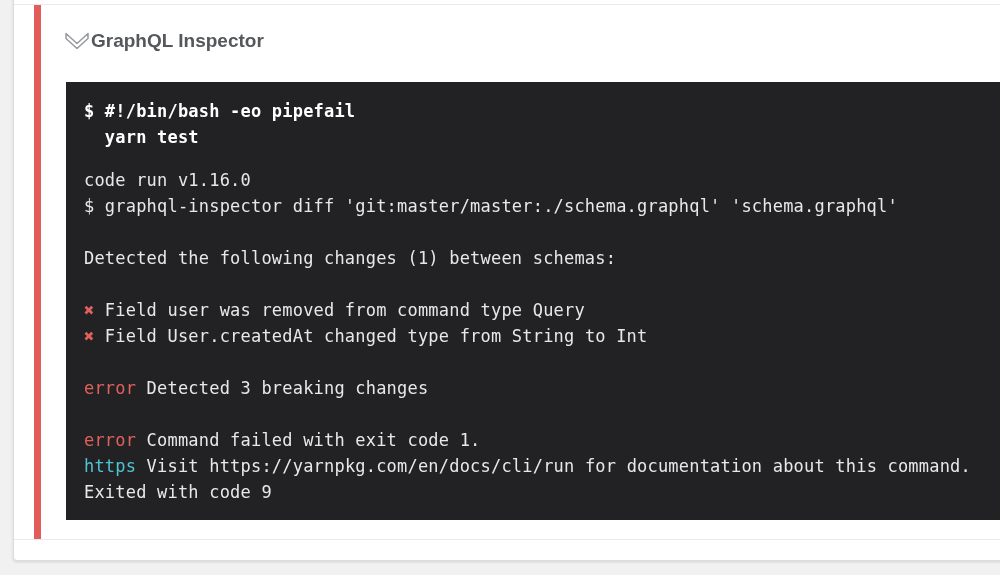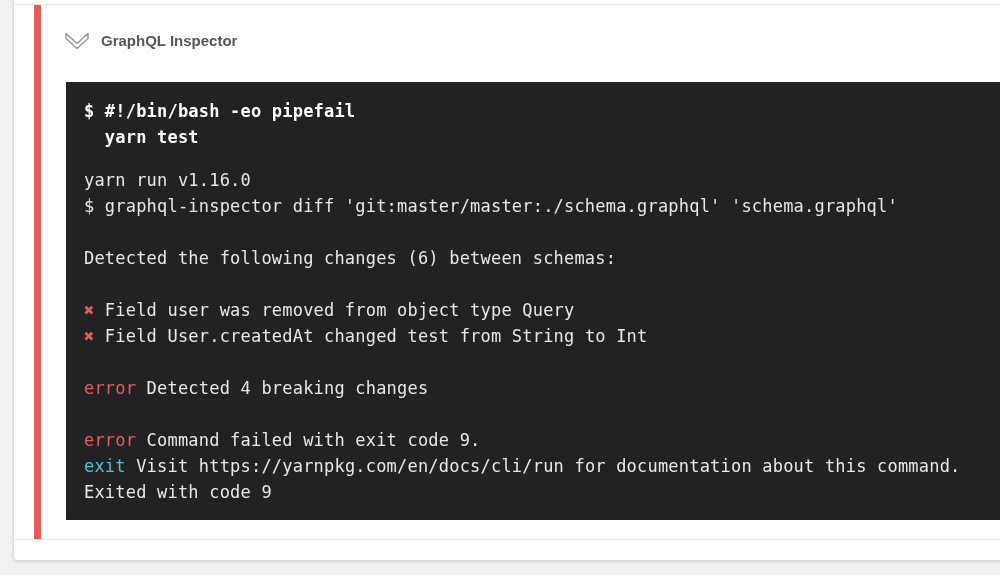--- a/index.html
+++ b/index.html
@@ -46,22 +46,21 @@
   }
   .step-header {
     height: 77px;
     display: flex;
     align-items: flex-start;
     padding: 23px 0 0 22px;
     cursor: pointer;
   }
   .step-header svg { flex: 0 0 auto; display: block; }
   .step-title {
-    margin-left: 10px;
-    font-size: 15px;
+    font-size: 19px;
     font-weight: bold;
     color: var(--title-color);
     line-height: 26px;
   }
   .console {
     margin-left: 25px;
     height: 438px;
     background: var(--term-bg);
     padding: 16px 20px 15px 18px;
     font-family: "DejaVu Sans Mono", monospace;
@@ -93,31 +92,31 @@
         </svg>
         <span class="step-title">GraphQL Inspector</span>
       </div>
 
       <div class="console">
         <div class="cmd-block">
             <div class="console-line seg-command">$ #!/bin/bash -eo pipefail</div>
             <div class="console-line seg-command">  yarn test</div>
           </div>
         <div class="out-block">
-            <div class="console-line"><span class="seg-plain">yarn run v1.16.0</span></div>
+            <div class="console-line"><span class="seg-plain">code run v1.16.0</span></div>
             <div class="console-line"><span class="seg-plain">$ graphql-inspector diff 'git:master/master:./schema.graphql' 'schema.graphql'</span></div>
             <div class="console-line">&nbsp;</div>
-            <div class="console-line"><span class="seg-plain">Detected the following changes (6) between schemas:</span></div>
+            <div class="console-line"><span class="seg-plain">Detected the following changes (1) between schemas:</span></div>
             <div class="console-line">&nbsp;</div>
-            <div class="console-line"><span class="seg-error">✖</span><span class="seg-plain"> Field user was removed from object type Query</span></div>
-            <div class="console-line"><span class="seg-error">✖</span><span class="seg-plain"> Field User.createdAt changed test from String to Int</span></div>
+            <div class="console-line"><span class="seg-error">✖</span><span class="seg-plain"> Field user was removed from command type Query</span></div>
+            <div class="console-line"><span class="seg-error">✖</span><span class="seg-plain"> Field User.createdAt changed type from String to Int</span></div>
             <div class="console-line">&nbsp;</div>
-            <div class="console-line"><span class="seg-error">error</span><span class="seg-plain"> Detected 4 breaking changes</span></div>
+            <div class="console-line"><span class="seg-error">error</span><span class="seg-plain"> Detected 3 breaking changes</span></div>
             <div class="console-line">&nbsp;</div>
-            <div class="console-line"><span class="seg-error">error</span><span class="seg-plain"> Command failed with exit code 9.</span></div>
-            <div class="console-line"><span class="seg-info">exit</span><span class="seg-plain"> Visit https://yarnpkg.com/en/docs/cli/run for documentation about this command.</span></div>
+            <div class="console-line"><span class="seg-error">error</span><span class="seg-plain"> Command failed with exit code 1.</span></div>
+            <div class="console-line"><span class="seg-info">https</span><span class="seg-plain"> Visit https://yarnpkg.com/en/docs/cli/run for documentation about this command.</span></div>
             <div class="console-line"><span class="seg-plain">Exited with code 9</span></div>
           </div>
       </div>
 
     </div>
   </div>
 </div>
 
 </body></html>

